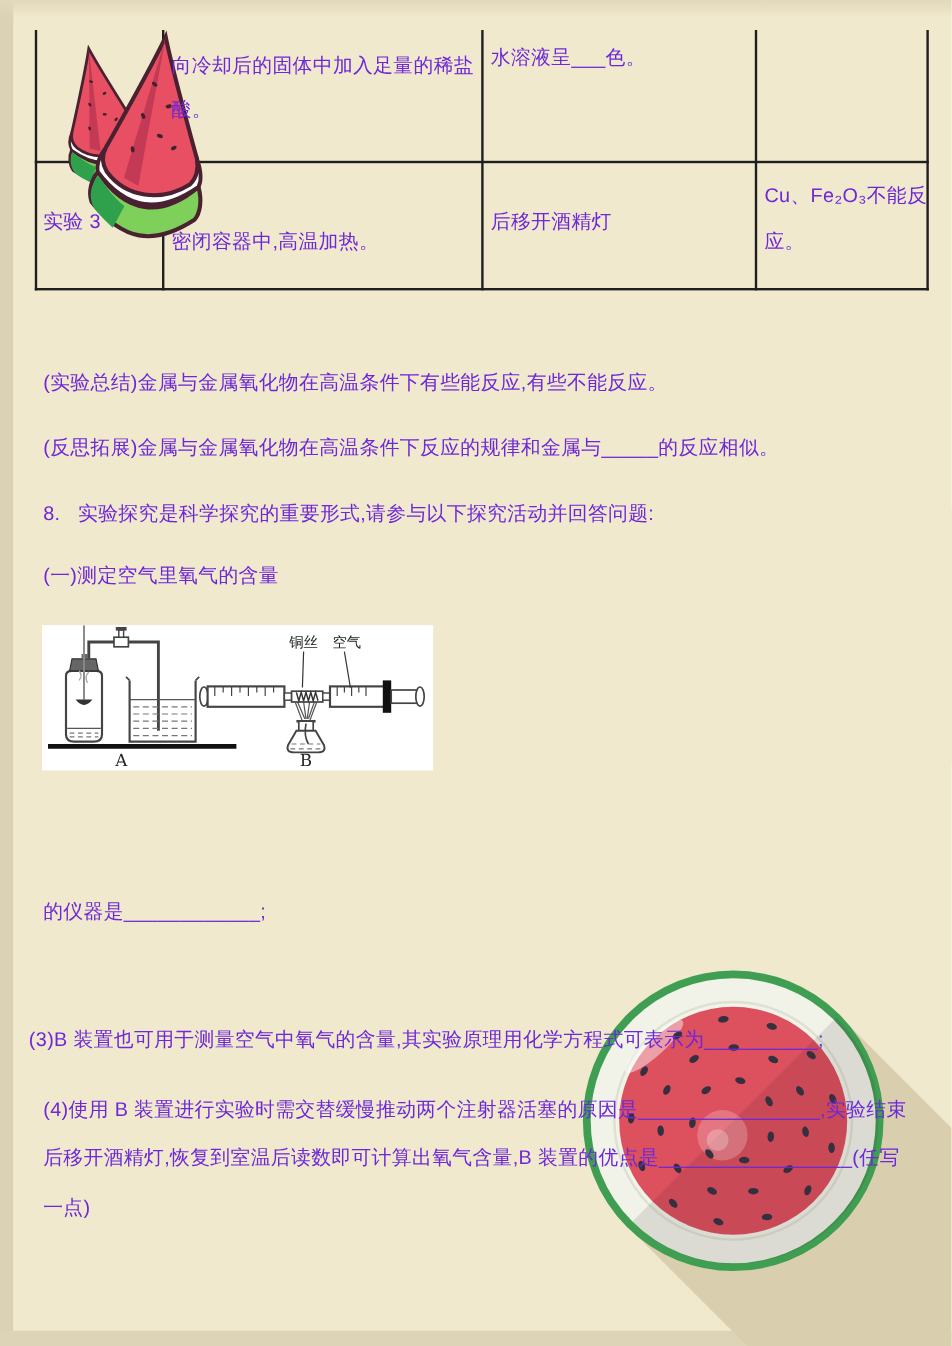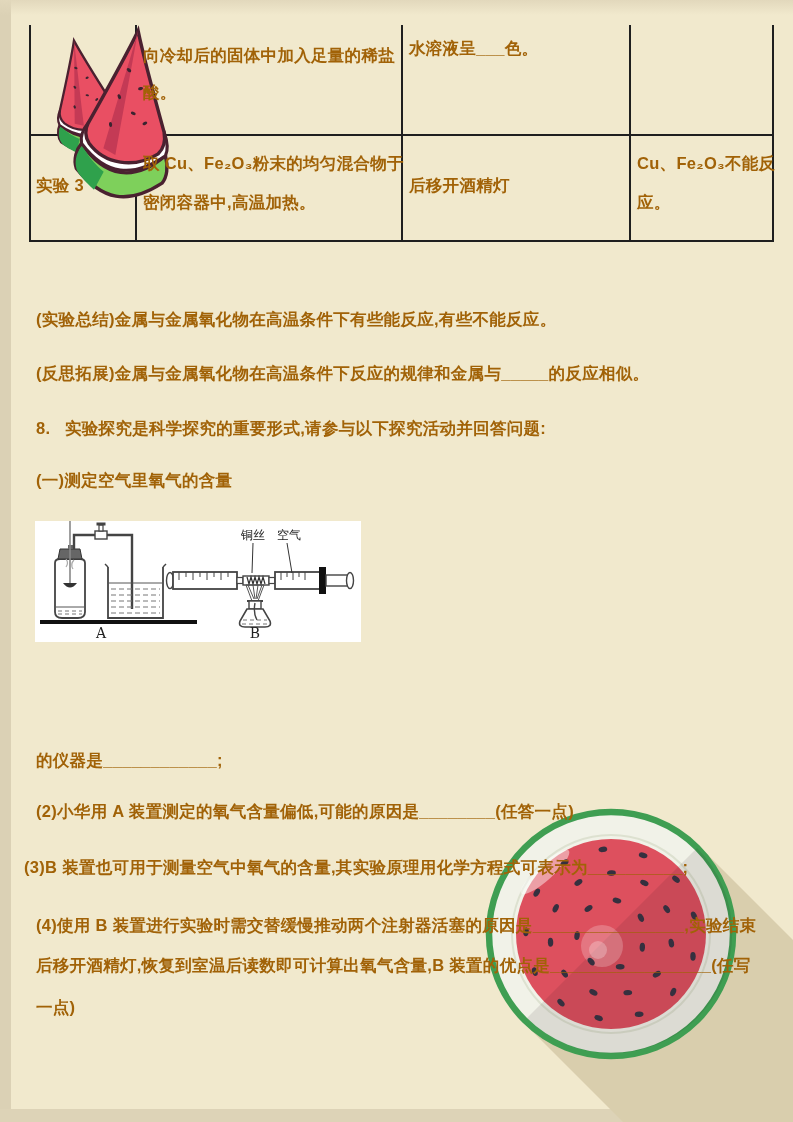--- a/index.html
+++ b/index.html
@@ -9,21 +9,21 @@
   #edge-left{left:0;top:0;width:11px;height:1122px;background:#dbd1b5;}
   #edge-bottom{left:0;bottom:0;width:793px;height:13px;background:#ddd3b7;}
   #edge-top{left:0;top:0;width:793px;height:15px;background:linear-gradient(#e2d8bc,rgba(226,216,188,0));}
 
   
   .tl{position:absolute;background:#1f1f1f;z-index:1;}
   .v{width:2px;top:25px;height:217px;}
   .h{height:2px;left:29px;width:745px;}
 
   
-  .tline{position:absolute;z-index:3;font-size:16.5px;font-weight:700;color:#a16207;
+  .tline{position:absolute;z-index:3;font-size:16.5px;font-weight:400;color:#6d28d9;
          white-space:pre;letter-spacing:.3px;line-height:20px;}
 
   #diagram-box{position:absolute;left:35px;top:521px;width:326px;height:121px;background:#ffffff;z-index:1;}
   #decor{position:absolute;left:0;top:0;z-index:2;pointer-events:none;}
 </style>
 </head>
 <body>
 
 <div id="page">
 
@@ -200,30 +200,28 @@
     <g>
       <use href="#slice-proto" transform="translate(38,44) rotate(-10) scale(0.72)"></use>
       <use href="#slice-proto" transform="translate(86,20) rotate(7) scale(1.06)"></use>
     </g>
   </svg>
 
   <div class="tline" style="left:143px;top:45px">向冷却后的固体中加入足量的稀盐</div>
   <div class="tline" style="left:143px;top:82px">酸。</div>
   <div class="tline" style="left:409px;top:38px">水溶液呈___色。</div>
   <div class="tline" style="left:36px;top:175px">实验 3</div>
-  <div class="tline" style="left:143px;top:153px">取 Cu、Fe₂O₃粉末的均匀混合物于</div>
   <div class="tline" style="left:143px;top:192px">密闭容器中,高温加热。</div>
   <div class="tline" style="left:409px;top:175px">后移开酒精灯</div>
   <div class="tline" style="left:637px;top:153px">Cu、Fe₂O₃不能反</div>
   <div class="tline" style="left:637px;top:192px">应。</div>
 
   <div class="tline" style="left:36px;top:309px">(实验总结)金属与金属氧化物在高温条件下有些能反应,有些不能反应。</div>
   <div class="tline" style="left:36px;top:363px">(反思拓展)金属与金属氧化物在高温条件下反应的规律和金属与_____的反应相似。</div>
   <div class="tline" style="left:36px;top:418px">8.   实验探究是科学探究的重要形式,请参与以下探究活动并回答问题:</div>
   <div class="tline" style="left:36px;top:470px">(一)测定空气里氧气的含量</div>
   <div class="tline" style="left:36px;top:750px">的仪器是____________;</div>
-  <div class="tline" style="left:36px;top:801px">(2)小华用 A 装置测定的氧气含量偏低,可能的原因是________(任答一点)</div>
   <div class="tline" style="left:24px;top:857px">(3)B 装置也可用于测量空气中氧气的含量,其实验原理用化学方程式可表示为__________;</div>
   <div class="tline" style="left:36px;top:915px">(4)使用 B 装置进行实验时需交替缓慢推动两个注射器活塞的原因是________________,实验结束</div>
   <div class="tline" style="left:36px;top:955px">后移开酒精灯,恢复到室温后读数即可计算出氧气含量,B 装置的优点是_________________(任写</div>
   <div class="tline" style="left:36px;top:997px">一点)</div>
 
 </div>
 
 </body></html>

